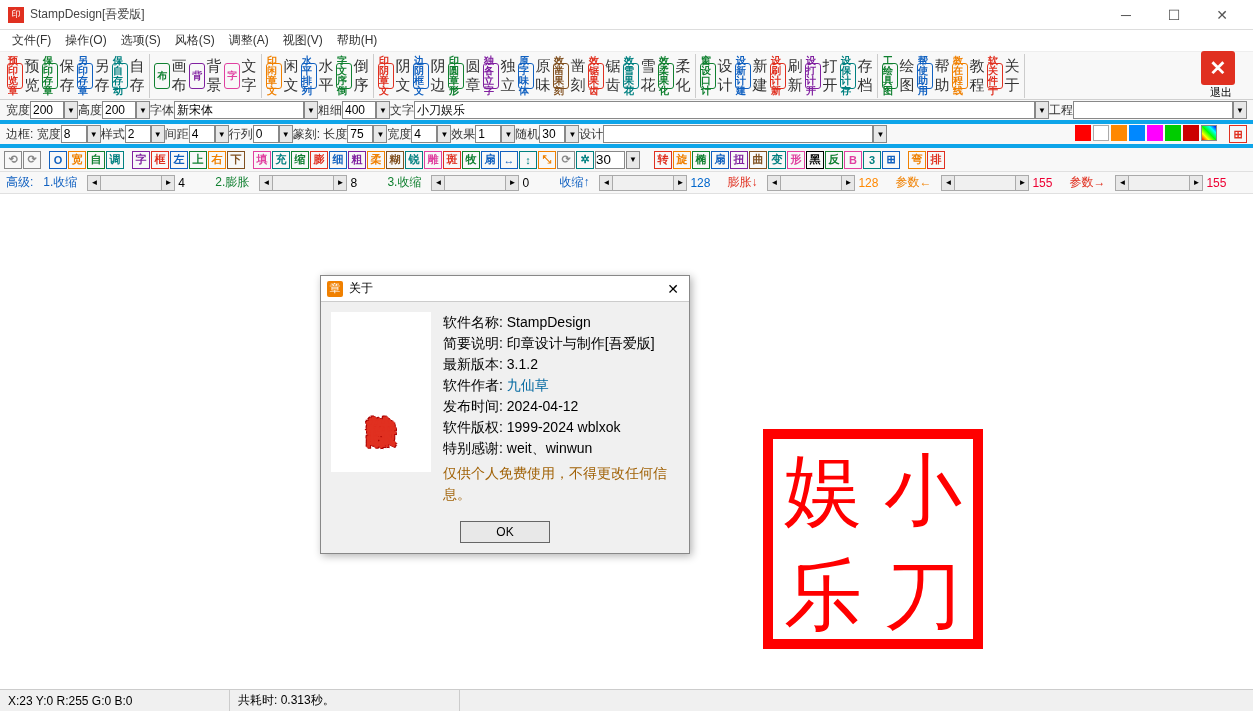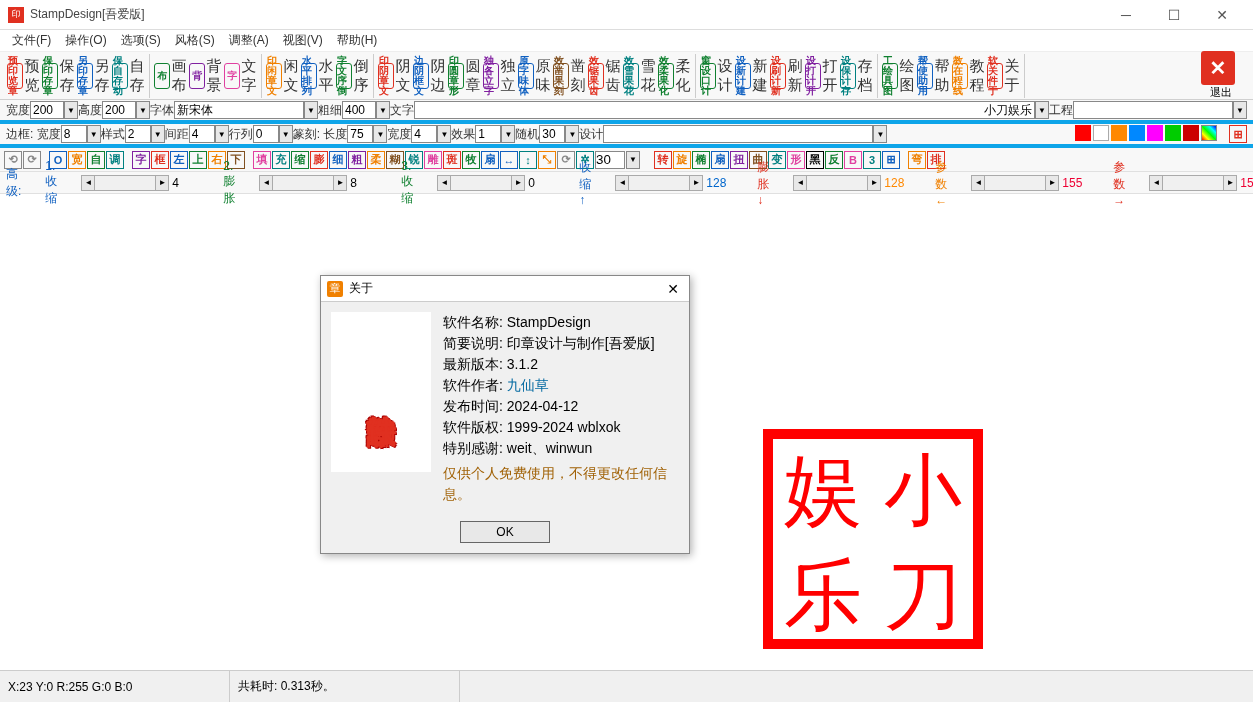--- a/index.html
+++ b/index.html
@@ -34,21 +34,21 @@
 .sq.red{border-color:#e03020;color:#e03020}
 .sq.blue{border-color:#1060c0;color:#1060c0}
 .sq.green{border-color:#108030;color:#108030}
 .sq.orange{border-color:#f08000;color:#f08000}
 .sq.purple{border-color:#8020a0;color:#8020a0}
 .sq.brown{border-color:#805020;color:#805020}
 .sq.pink{border-color:#e040a0;color:#e040a0}
 .sq.teal{border-color:#008080;color:#008080}
 .sq.black{border-color:#000;color:#000}
 .sq.gray{border-color:#888;color:#888}
-.sliderrow{height:22px;background:#f8f8f8;border-bottom:1px solid #e0e0e0;display:flex;align-items:center;padding:0 6px;gap:24px;font-size:12px}
+.sliderrow{height:22px;background:#f8f8f8;border-bottom:1px solid #e0e0e0;display:flex;align-items:center;padding:0 6px;gap:10px;font-size:12px}
 .sliderrow .slabel{color:#1060c0}
 .sliderrow .slabel.g{color:#108030}
 .sliderrow .slabel.r{color:#e03020}
 .sliderrow .slabel.o{color:#f08000}
 .slider{display:flex;align-items:center;gap:0}
 .slider .arr{width:14px;height:16px;background:#e8e8e8;border:1px solid #aaa;font-size:8px;display:flex;align-items:center;justify-content:center}
 .slider .track{width:60px;height:16px;background:#f0f0f0;border:1px solid #aaa;border-left:none;border-right:none}
 .slider .val{width:30px;text-align:left;padding-left:3px}
 .canvas{position:absolute;top:210px;left:0;right:0;bottom:22px;background:#fff}
 .stamp{position:absolute;right:270px;bottom:40px;width:220px;height:220px;border:10px solid #f00;display:grid;grid-template-columns:1fr 1fr;grid-template-rows:1fr 1fr}
@@ -57,21 +57,21 @@
 .dialog .dtitle{height:26px;background:#fff;border-bottom:1px solid #ccc;display:flex;align-items:center;padding:0 6px}
 .dialog .dtitle .dicon{width:16px;height:16px;background:#f08000;color:#fff;font-size:11px;display:flex;align-items:center;justify-content:center;margin-right:6px;border-radius:2px}
 .dialog .dtitle span.t{flex:1;font-size:12px}
 .dialog .dtitle .dx{width:20px;height:20px;display:flex;align-items:center;justify-content:center;font-size:14px}
 .dialog .dbody{display:flex;padding:10px;gap:12px}
 .dialog .dimg{width:100px;height:160px;background:#fff;display:flex;align-items:center;justify-content:center;color:#e03020;font-size:30px;font-family:"SimSun";writing-mode:vertical-rl;font-weight:bold;text-shadow:1px 1px #a00,-1px -1px #a00}
 .dialog .dinfo{font-family:"SimSun",monospace;font-size:14px;line-height:1.5}
 .dialog .dinfo .link{color:#0369a1}
 .dialog .dinfo .note{color:#a16207;margin-top:4px}
 .dialog .okbtn{display:block;margin:6px auto 10px;width:90px;height:22px;border:1px solid #666;background:#e8e8e8;font-size:12px}
-.statusbar{position:absolute;bottom:9px;left:0;right:0;height:32px;background:#f0f0f0;border-top:1px solid #ccc;display:flex;align-items:center;font-size:12px}
+.statusbar{position:absolute;bottom:0;left:0;right:0;height:22px;background:#f0f0f0;border-top:1px solid #ccc;display:flex;align-items:center;font-size:12px}
 .statusbar div{padding:0 8px;border-right:1px solid #ccc;height:100%;display:flex;align-items:center}
 .cswatch{width:16px;height:16px;border:1px solid}
 </style>
 </head>
 <body>
 
 <div class="titlebar">
  <div class="icon">印</div>
  <div class="title">StampDesign[吾爱版]</div>
  <div class="winbtns">
@@ -229,21 +229,21 @@
  <label>高度</label>
  <input type="text" style="width: 34px;" value="200">
     <span class="dropdown">▼</span>
  <label>字体</label>
  <input type="text" style="width: 130px;" value="新宋体">
     <span class="dropdown">▼</span>
  <label>粗细</label>
  <input type="text" style="width: 34px;" value="400">
     <span class="dropdown">▼</span>
  <label> 文字</label>
- <input type="text" style="flex: 1 1 0%; text-align: right;" value="小刀娱乐">
+ <input type="text" style="flex: 1 1 0%;" value="小刀娱乐">
     <span class="dropdown">▼</span>
  <label> 工程</label>
  <input type="text" style="width: 160px;">
     <span class="dropdown">▼</span>
 </div>
 
 <div class="paramrow">
  <label>边框: 宽度</label>
  <input type="text" style="width: 26px;" value="8">
     <span class="dropdown">▼</span>

